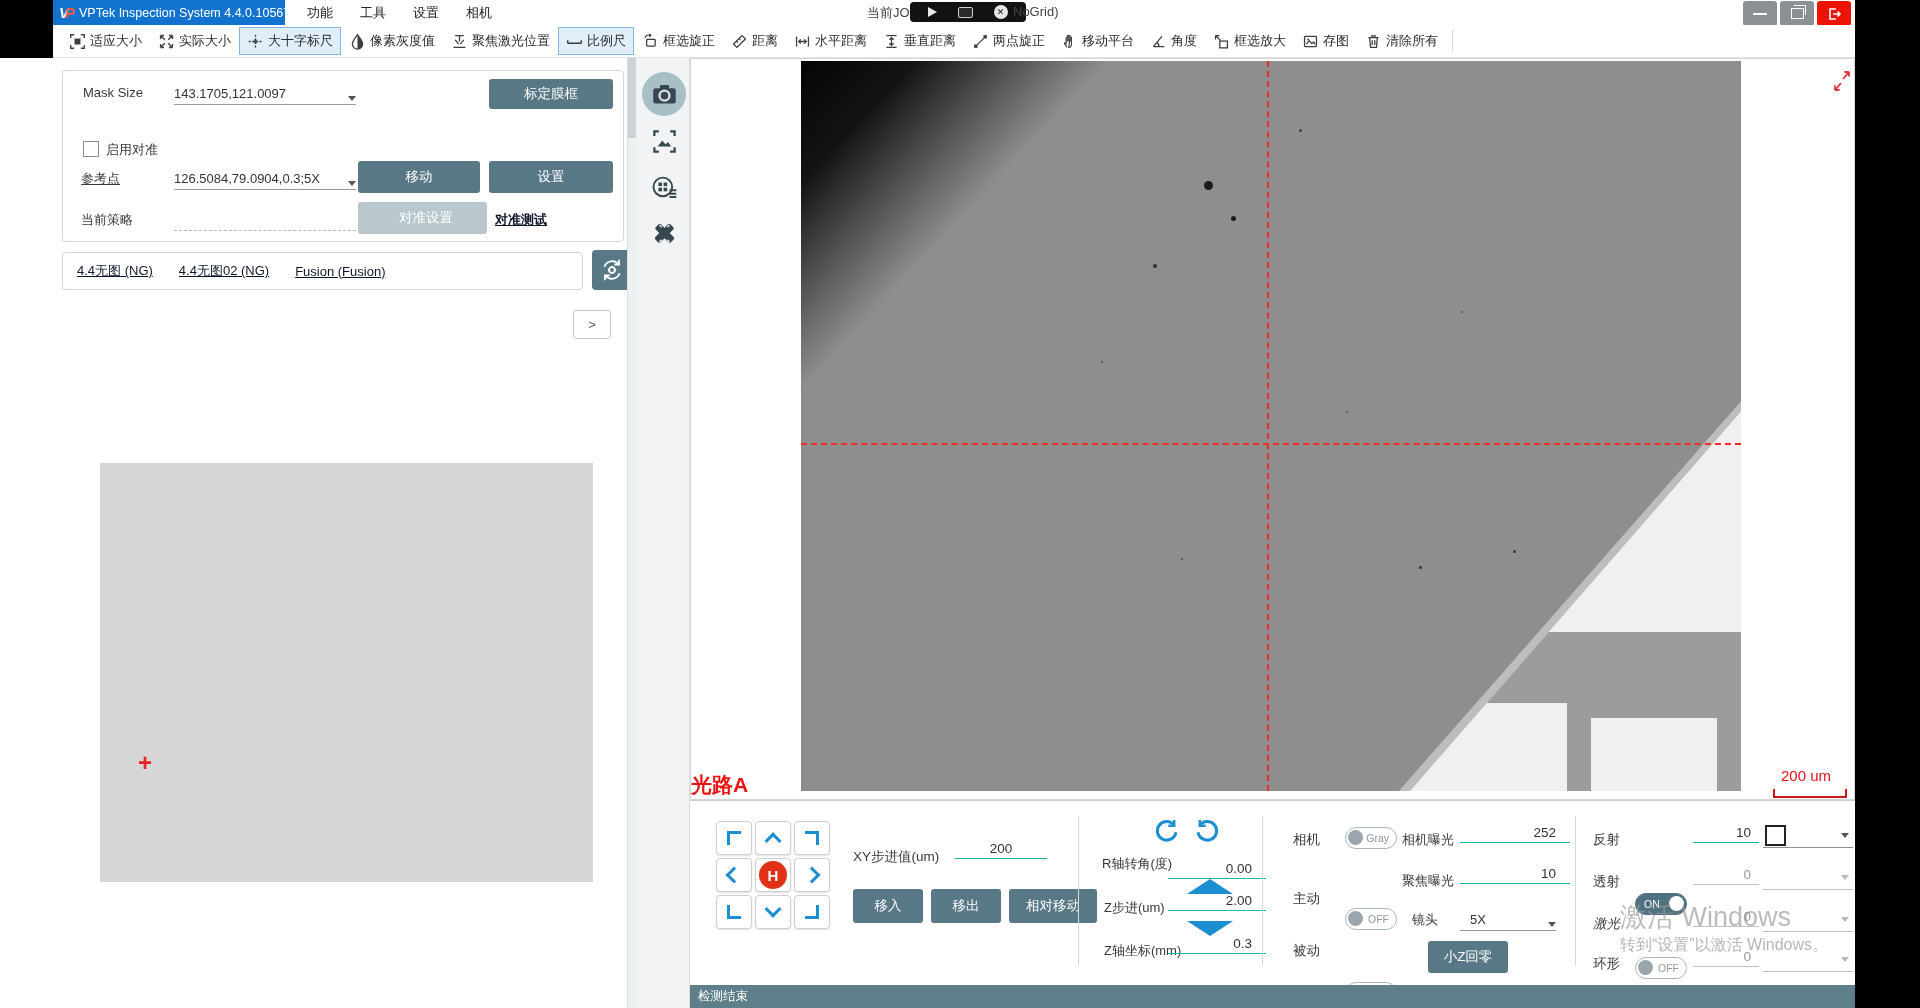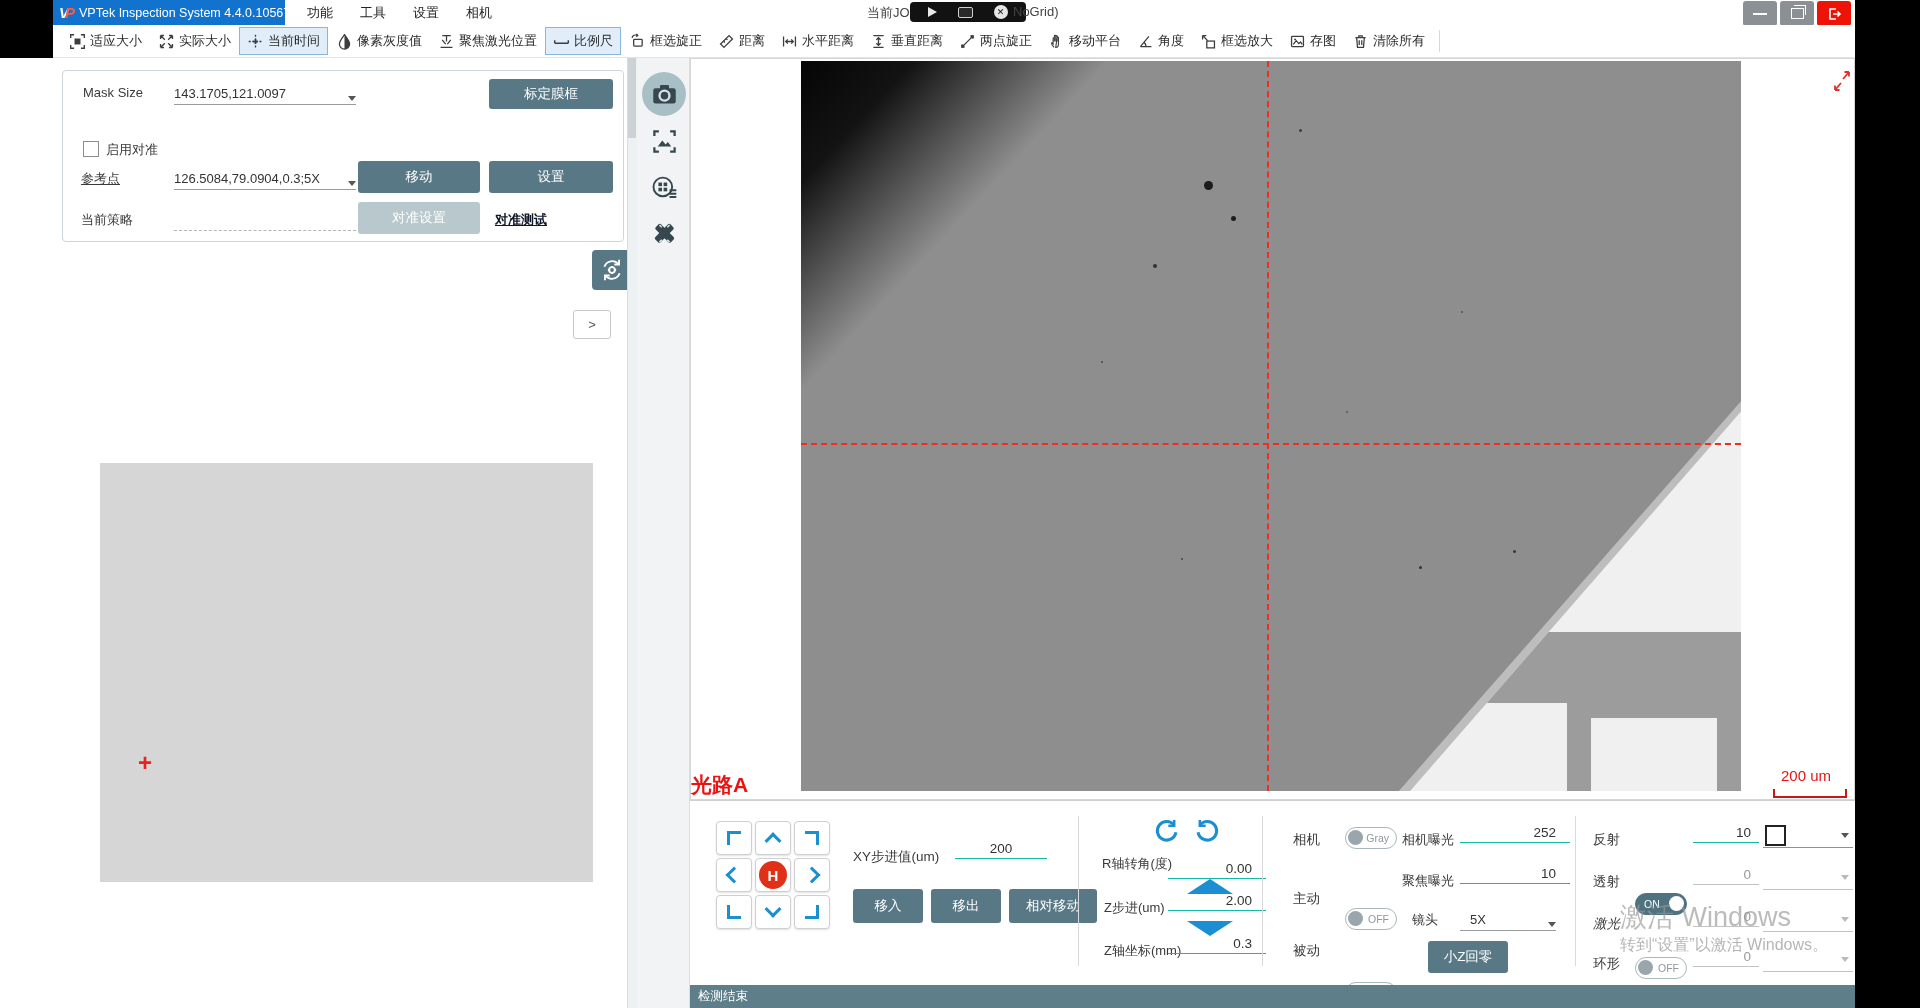--- a/index.html
+++ b/index.html
@@ -171,21 +171,21 @@
       <svg viewBox="0 0 20 20" fill="none" stroke="#3d3d3d" stroke-width="1.6">
           <path d="M8 8 3 3M3 3v4M3 3h4M12 8l5-5M17 3v4M17 3h-4M8 12l-5 5M3 17v-4M3 17h4M12 12l5 5M17 17v-4M17 17h-4"></path>
         </svg>
       <span>实际大小</span>
     </div>
     <div class="tbtn sel">
       <svg viewBox="0 0 20 20" fill="none" stroke="#3d3d3d" stroke-width="1.5">
           <path d="M10 2v16M2 10h16" stroke-dasharray="2.4 1.8"></path>
           <path d="M7 10h6M10 7v6" stroke-width="2"></path>
         </svg>
-      <span>当前时间</span>
+      <span>大十字标尺</span>
     </div>
     <div class="tbtn">
       <svg viewBox="0 0 20 20" fill="none" stroke="#3d3d3d" stroke-width="1.5">
           <path d="M10 2C7 6 4 9.5 4 13a6 6 0 0 0 12 0C16 9.5 13 6 10 2Z"></path>
           <path d="M10 2c3 4 6 7.5 6 11a6 6 0 0 1-6 6V2Z" fill="#3d3d3d" stroke="none"></path>
         </svg>
       <span>像素灰度值</span>
     </div>
     <div class="tbtn">
       <svg viewBox="0 0 20 20" fill="none" stroke="#3d3d3d" stroke-width="1.5">
@@ -287,24 +287,29 @@
         <span>126.5084,79.0904,0.3;5X</span>
           <span class="caret"></span>
       </div>
       <div class="abs tealbtn" style="left:295px;top:90px;width:122px;height:32px;">移动</div>
       <div class="abs tealbtn" style="left:426px;top:90px;width:124px;height:32px;">设置</div>
 
       <span class="abs flabel" style="left:18px;top:140px;">当前策略</span>
       <div class="abs ddown dashed" style="left:111px;top:132px;width:182px;">
           <span></span>
         </div>
-      <div class="abs tealbtn disabled" style="left:295px;top:131px;width:122px;height:32px;">对准设置</div>
+      <div class="abs tealbtn disabled" style="left:295px;top:131px;width:122px;height:32px;padding-left:7px;">对准设置</div>
       <span class="abs glink" style="left:432px;top:140px;font-weight:bold;">对准测试</span>
     </div>
 
+    <div class="abs gbox tabsbox">
+      <span class="glink">4.4无图 (NG)</span>
+      <span class="glink">4.4无图02 (NG)</span>
+      <span class="glink">Fusion (Fusion)</span>
+    </div>
     <div class="abs refreshbtn">
       <svg width="26" height="26" viewBox="0 0 24 24" fill="none" stroke="#fff" stroke-width="1.7">
         <path d="M5 9a7.5 7.5 0 0 1 13-2.3"></path>
           <path d="M18.5 2.5v4.4h-4.4"></path>
         <path d="M19 15a7.5 7.5 0 0 1-13 2.3"></path>
           <path d="M5.5 21.5v-4.4h4.4"></path>
         <circle cx="12" cy="12" r="2.6"></circle>
           <path d="M12 8.2v1.4M12 14.4v1.4M8.2 12h1.4M14.4 12h1.4"></path>
       </svg>
     </div>

